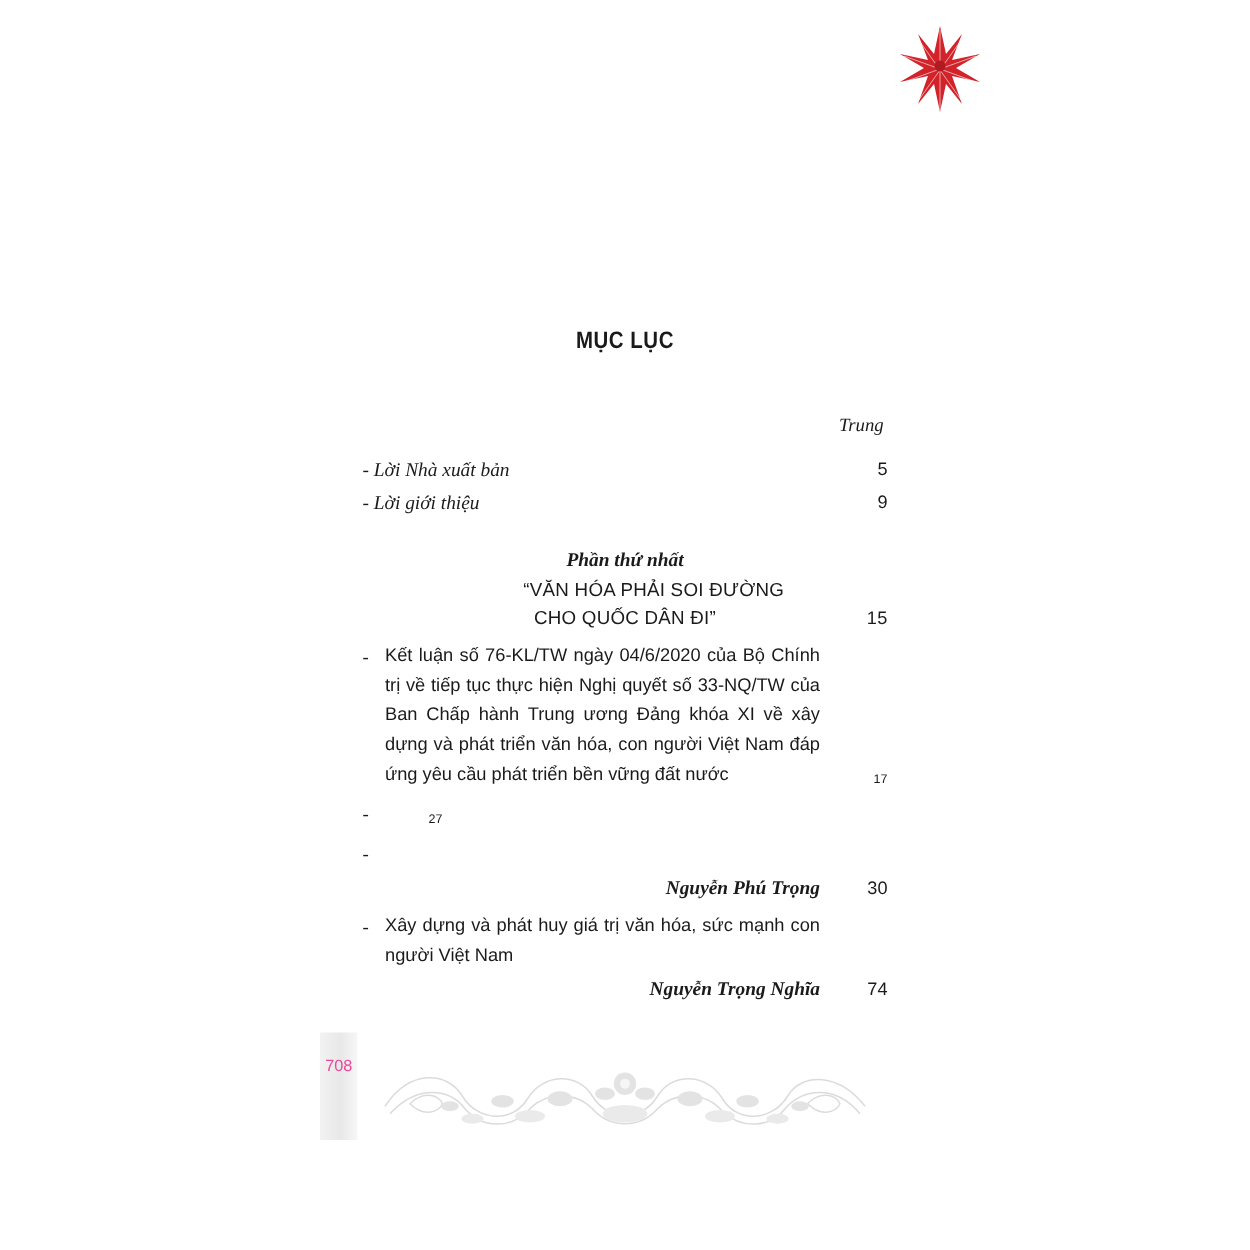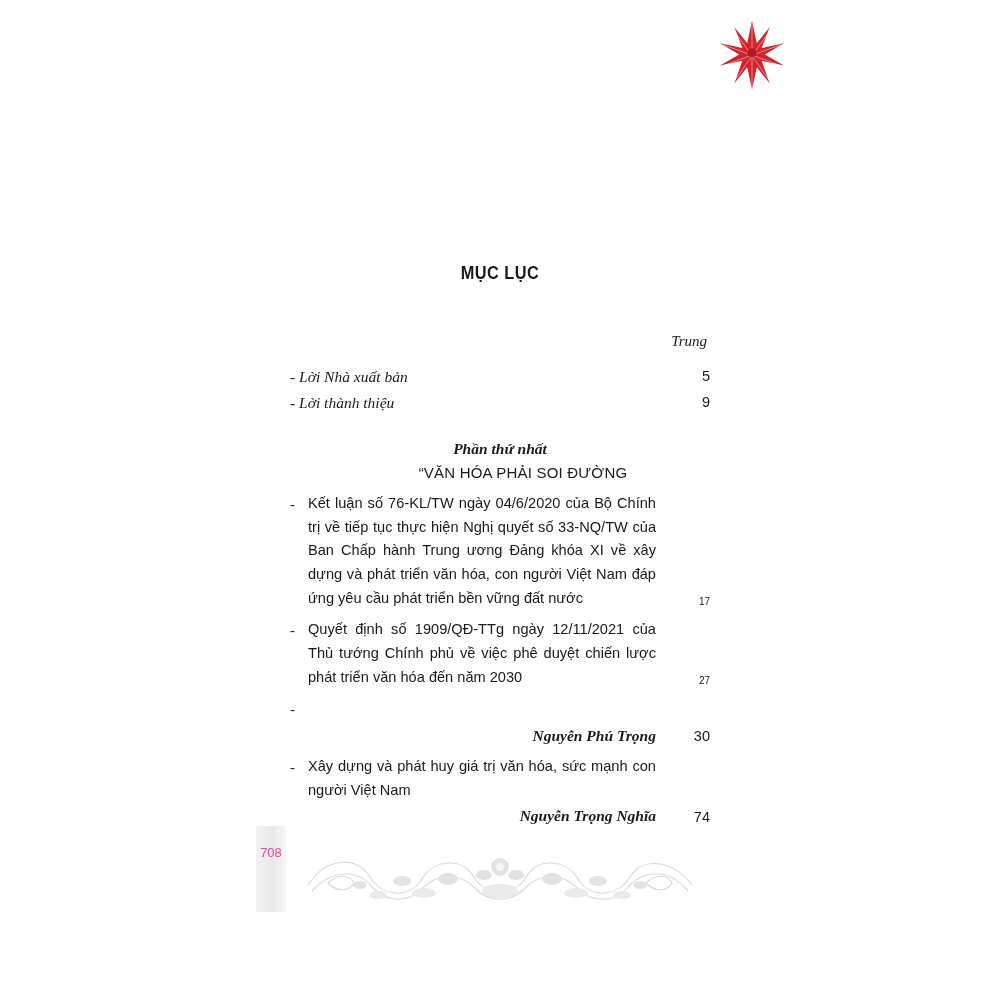--- a/index.html
+++ b/index.html
@@ -230,41 +230,44 @@
       <div class="text italic-entry">
         <span class="dash">-</span>
         <span>Lời Nhà xuất bản</span>
       </div>
       <div class="pg">5</div>
     </div>
 
     <div class="row entry-italic-row">
       <div class="text italic-entry">
         <span class="dash">-</span>
-        <span>Lời thành thiệu</span>
+        <span>Lời giới thiệu</span>
       </div>
       <div class="pg">9</div>
     </div>
 
     <div class="part-block">
       <div class="part-label">Phần thứ nhất</div>
       <div class="part-title">
         <div style="padding-left:46px;">“VĂN HÓA PHẢI SOI ĐƯỜNG</div>
+        <div class="part-title-row">
+          <div class="center">CHO QUỐC DÂN ĐI”</div>
+          <div class="pg">15</div>
+        </div>
       </div>
     </div>
 
     <div class="item">
       <div class="bullet">-</div>
       <div class="body">Kết luận số 76-KL/TW ngày 04/6/2020 của Bộ Chính trị về tiếp tục thực hiện Nghị quyết số 33-NQ/TW của Ban Chấp hành Trung ương Đảng khóa XI về xây dựng và phát triển văn hóa, con người Việt Nam đáp ứng yêu cầu phát triển bền vững đất nước</div>
       <div class="pg">17</div>
     </div>
 
     <div class="item">
       <div class="bullet">-</div>
-      <div class="body">Quyết định số 1909/QĐ-TTg ngày 12/11/2021 của Thủ tướng Chính phủ về việc phê duyệt chiến lược phát triển văn hóa đến năm 2030</div>
       <div class="pg">27</div>
     </div>
 
     <div class="item">
       <div class="bullet">-</div>
       <div class="pg"></div>
     </div>
     <div class="author-row">
       <div class="author">Nguyễn Phú Trọng</div>
       <div class="pg">30</div>

